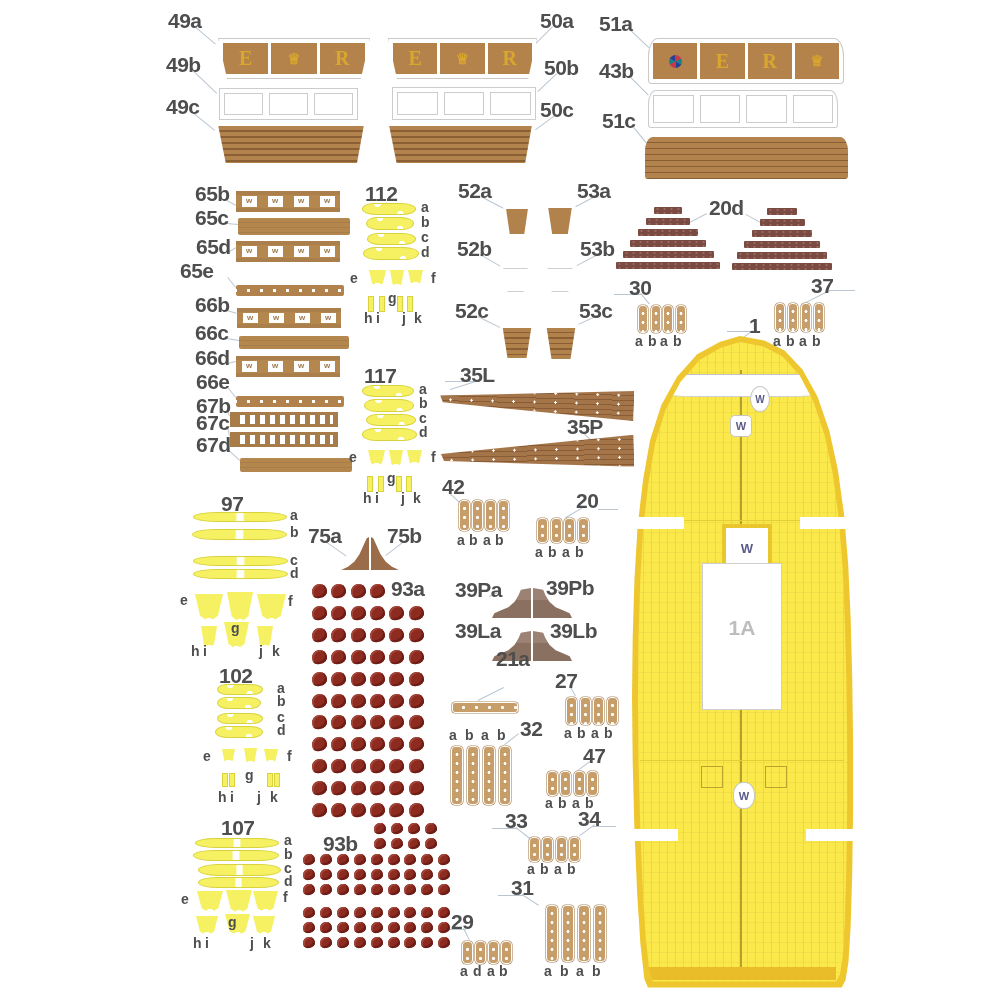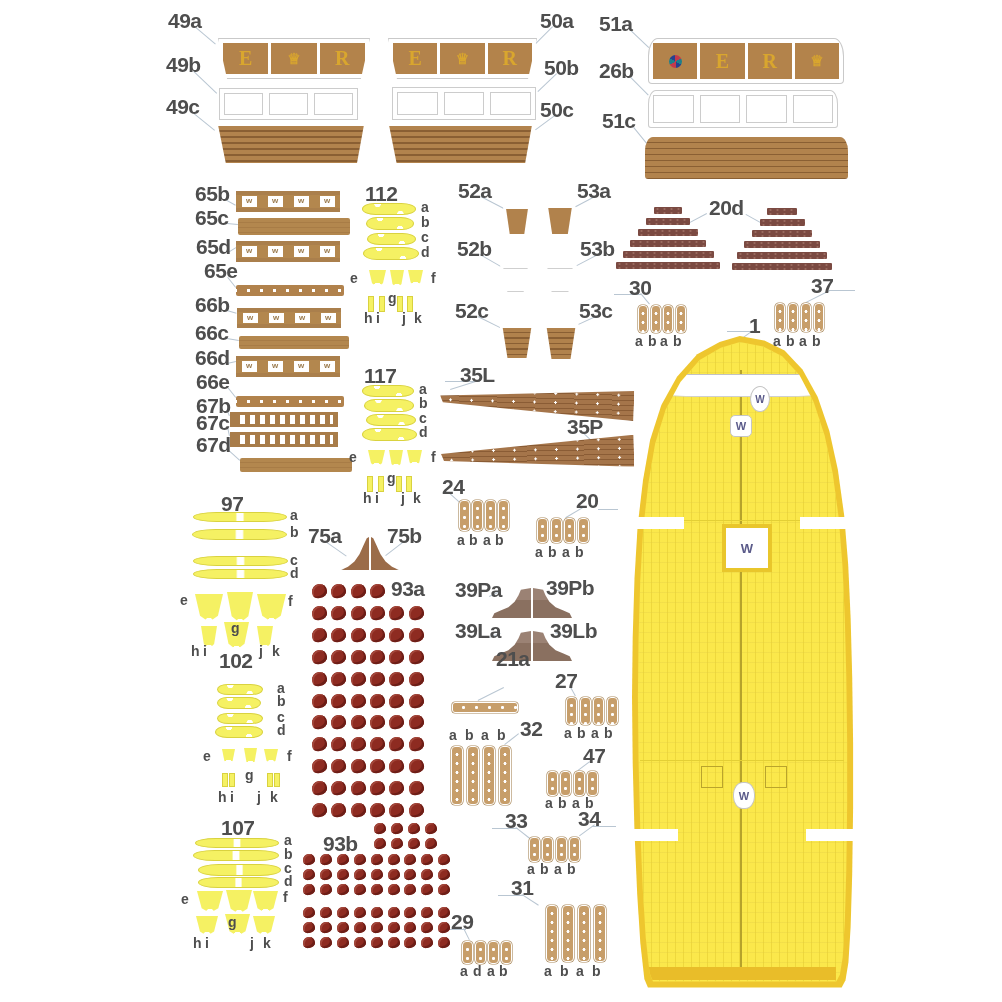--- a/index.html
+++ b/index.html
@@ -493,43 +493,46 @@
       <div class="hullI hclip">
         <div style="position: absolute; left: 104px; top: 28px; width: 1.5px; height: 602px; background: rgb(182, 162, 43);"></div>
         <div style="position: absolute; left: 4px; top: 178px; width: 204px; height: 1px; background: rgb(227, 207, 53);"></div>
         <div style="position: absolute; left: 4px; top: 418px; width: 204px; height: 1px; background: rgb(227, 207, 53);"></div>
         <div style="position: absolute; left: -2px; top: 32px; width: 216px; height: 21px; background: rgb(255, 255, 255); border-top: 1.2px solid rgb(194, 194, 194); border-bottom: 1.2px solid rgb(207, 207, 207); border-radius: 0px 0px 30% 30% / 0px 0px 40% 40%;"></div>
         <div class="wbadge" style="position: absolute; left: 114px; top: 44px; width: 18px; height: 24px; border-radius: 50%; font-size: 10px;">W</div>
         <div class="wbadge" style="position: absolute; left: 94px; top: 73px; width: 20px; height: 20px; border-radius: 5px;">W</div>
         <div style="position: absolute; left: 86px; top: 182px; width: 42px; height: 40px; background: rgb(255, 255, 255); border: 4px solid rgb(233, 198, 43);">
           <span style="position: absolute; inset: 0px; display: flex; align-items: center; justify-content: center; color: rgb(91, 91, 138); font-weight: bold; font-size: 13px;">W</span>
         </div>
+        <div style="position: absolute; left: 66px; top: 221px; width: 78px; height: 145px; background: rgb(255, 255, 255); border: 1px solid rgb(207, 207, 207);">
+          <span style="position: absolute; left: 50%; top: 52px; transform: translateX(-50%); color: rgb(189, 189, 189); font-size: 21px; font-weight: bold;">1A</span>
+        </div>
         <div style="position: absolute; left: 65px; top: 424px; width: 20px; height: 20px; border: 1.5px solid rgb(186, 164, 44);"></div>
         <div style="position: absolute; left: 129px; top: 424px; width: 20px; height: 20px; border: 1.5px solid rgb(186, 164, 44);"></div>
         <div class="wbadge" style="position: absolute; left: 97px; top: 440px; width: 20px; height: 25px; border-radius: 45%;">W</div>
         <div style="position: absolute; left: 12px; top: 625px; width: 188px; height: 13px; background: rgb(233, 189, 41);"></div>
       </div>
     </div>
     <div class="notch" style="position: absolute; left: 628px; top: 517px; width: 56px; height: 12px;"></div>
     <div class="notch" style="position: absolute; left: 800px; top: 517px; width: 58px; height: 12px;"></div>
     <div class="notch" style="position: absolute; left: 628px; top: 829px; width: 50px; height: 12px;"></div>
     <div class="notch" style="position: absolute; left: 806px; top: 829px; width: 52px; height: 12px;"></div>
     <div class="lbl" style="position: absolute; left: 168px; top: 10px;">49a</div>
     <div class="lbl" style="position: absolute; left: 166px; top: 54px;">49b</div>
     <div class="lbl" style="position: absolute; left: 166px; top: 96px;">49c</div>
     <div class="lbl" style="position: absolute; left: 540px; top: 10px;">50a</div>
     <div class="lbl" style="position: absolute; left: 544px; top: 57px;">50b</div>
     <div class="lbl" style="position: absolute; left: 540px; top: 99px;">50c</div>
     <div class="lbl" style="position: absolute; left: 599px; top: 13px;">51a</div>
-    <div class="lbl" style="position: absolute; left: 599px; top: 60px;">26b</div>
+    <div class="lbl" style="position: absolute; left: 599px; top: 60px;">43b</div>
     <div class="lbl" style="position: absolute; left: 602px; top: 110px;">51c</div>
     <div class="lbl" style="position: absolute; left: 195px; top: 183px;">65b</div>
     <div class="lbl" style="position: absolute; left: 195px; top: 207px;">65c</div>
     <div class="lbl" style="position: absolute; left: 196px; top: 236px;">65d</div>
-    <div class="lbl" style="position: absolute; left: 204px; top: 260px;">65e</div>
+    <div class="lbl" style="position: absolute; left: 180px; top: 260px;">65e</div>
     <div class="lbl" style="position: absolute; left: 195px; top: 294px;">66b</div>
     <div class="lbl" style="position: absolute; left: 195px; top: 322px;">66c</div>
     <div class="lbl" style="position: absolute; left: 195px; top: 347px;">66d</div>
     <div class="lbl" style="position: absolute; left: 196px; top: 371px;">66e</div>
     <div class="lbl" style="position: absolute; left: 196px; top: 395px;">67b</div>
     <div class="lbl" style="position: absolute; left: 196px; top: 412px;">67c</div>
     <div class="lbl" style="position: absolute; left: 196px; top: 434px;">67d</div>
     <div class="lbl" style="position: absolute; left: 365px; top: 183px;">112</div>
     <div class="lbl" style="position: absolute; left: 364px; top: 365px;">117</div>
     <div class="lbl" style="position: absolute; left: 458px; top: 180px;">52a</div>
@@ -537,32 +540,32 @@
     <div class="lbl" style="position: absolute; left: 457px; top: 238px;">52b</div>
     <div class="lbl" style="position: absolute; left: 580px; top: 238px;">53b</div>
     <div class="lbl" style="position: absolute; left: 455px; top: 300px;">52c</div>
     <div class="lbl" style="position: absolute; left: 579px; top: 300px;">53c</div>
     <div class="lbl" style="position: absolute; left: 709px; top: 197px;">20d</div>
     <div class="lbl" style="position: absolute; left: 629px; top: 277px;">30</div>
     <div class="lbl" style="position: absolute; left: 811px; top: 275px;">37</div>
     <div class="lbl" style="position: absolute; left: 749px; top: 315px;">1</div>
     <div class="lbl" style="position: absolute; left: 460px; top: 364px;">35L</div>
     <div class="lbl" style="position: absolute; left: 567px; top: 416px;">35P</div>
-    <div class="lbl" style="position: absolute; left: 442px; top: 476px;">24</div>
+    <div class="lbl" style="position: absolute; left: 442px; top: 476px;">42</div>
     <div class="lbl" style="position: absolute; left: 576px; top: 490px;">20</div>
     <div class="lbl" style="position: absolute; left: 221px; top: 493px;">97</div>
     <div class="lbl" style="position: absolute; left: 308px; top: 525px;">75a</div>
     <div class="lbl" style="position: absolute; left: 387px; top: 525px;">75b</div>
     <div class="lbl" style="position: absolute; left: 391px; top: 578px;">93a</div>
     <div class="lbl" style="position: absolute; left: 323px; top: 833px;">93b</div>
     <div class="lbl" style="position: absolute; left: 455px; top: 579px;">39Pa</div>
     <div class="lbl" style="position: absolute; left: 546px; top: 577px;">39Pb</div>
     <div class="lbl" style="position: absolute; left: 455px; top: 620px;">39La</div>
     <div class="lbl" style="position: absolute; left: 550px; top: 620px;">39Lb</div>
-    <div class="lbl" style="position: absolute; left: 219px; top: 650px;">102</div>
+    <div class="lbl" style="position: absolute; left: 219px; top: 665px;">102</div>
     <div class="lbl" style="position: absolute; left: 221px; top: 817px;">107</div>
     <div class="lbl" style="position: absolute; left: 496px; top: 648px;">21a</div>
     <div class="lbl" style="position: absolute; left: 555px; top: 670px;">27</div>
     <div class="lbl" style="position: absolute; left: 520px; top: 718px;">32</div>
     <div class="lbl" style="position: absolute; left: 583px; top: 745px;">47</div>
     <div class="lbl" style="position: absolute; left: 505px; top: 810px;">33</div>
     <div class="lbl" style="position: absolute; left: 578px; top: 808px;">34</div>
     <div class="lbl" style="position: absolute; left: 511px; top: 877px;">31</div>
     <div class="lbl" style="position: absolute; left: 451px; top: 911px;">29</div>
     <div class="lbl ltr" style="position: absolute; left: 635px; top: 334px;">a</div>

